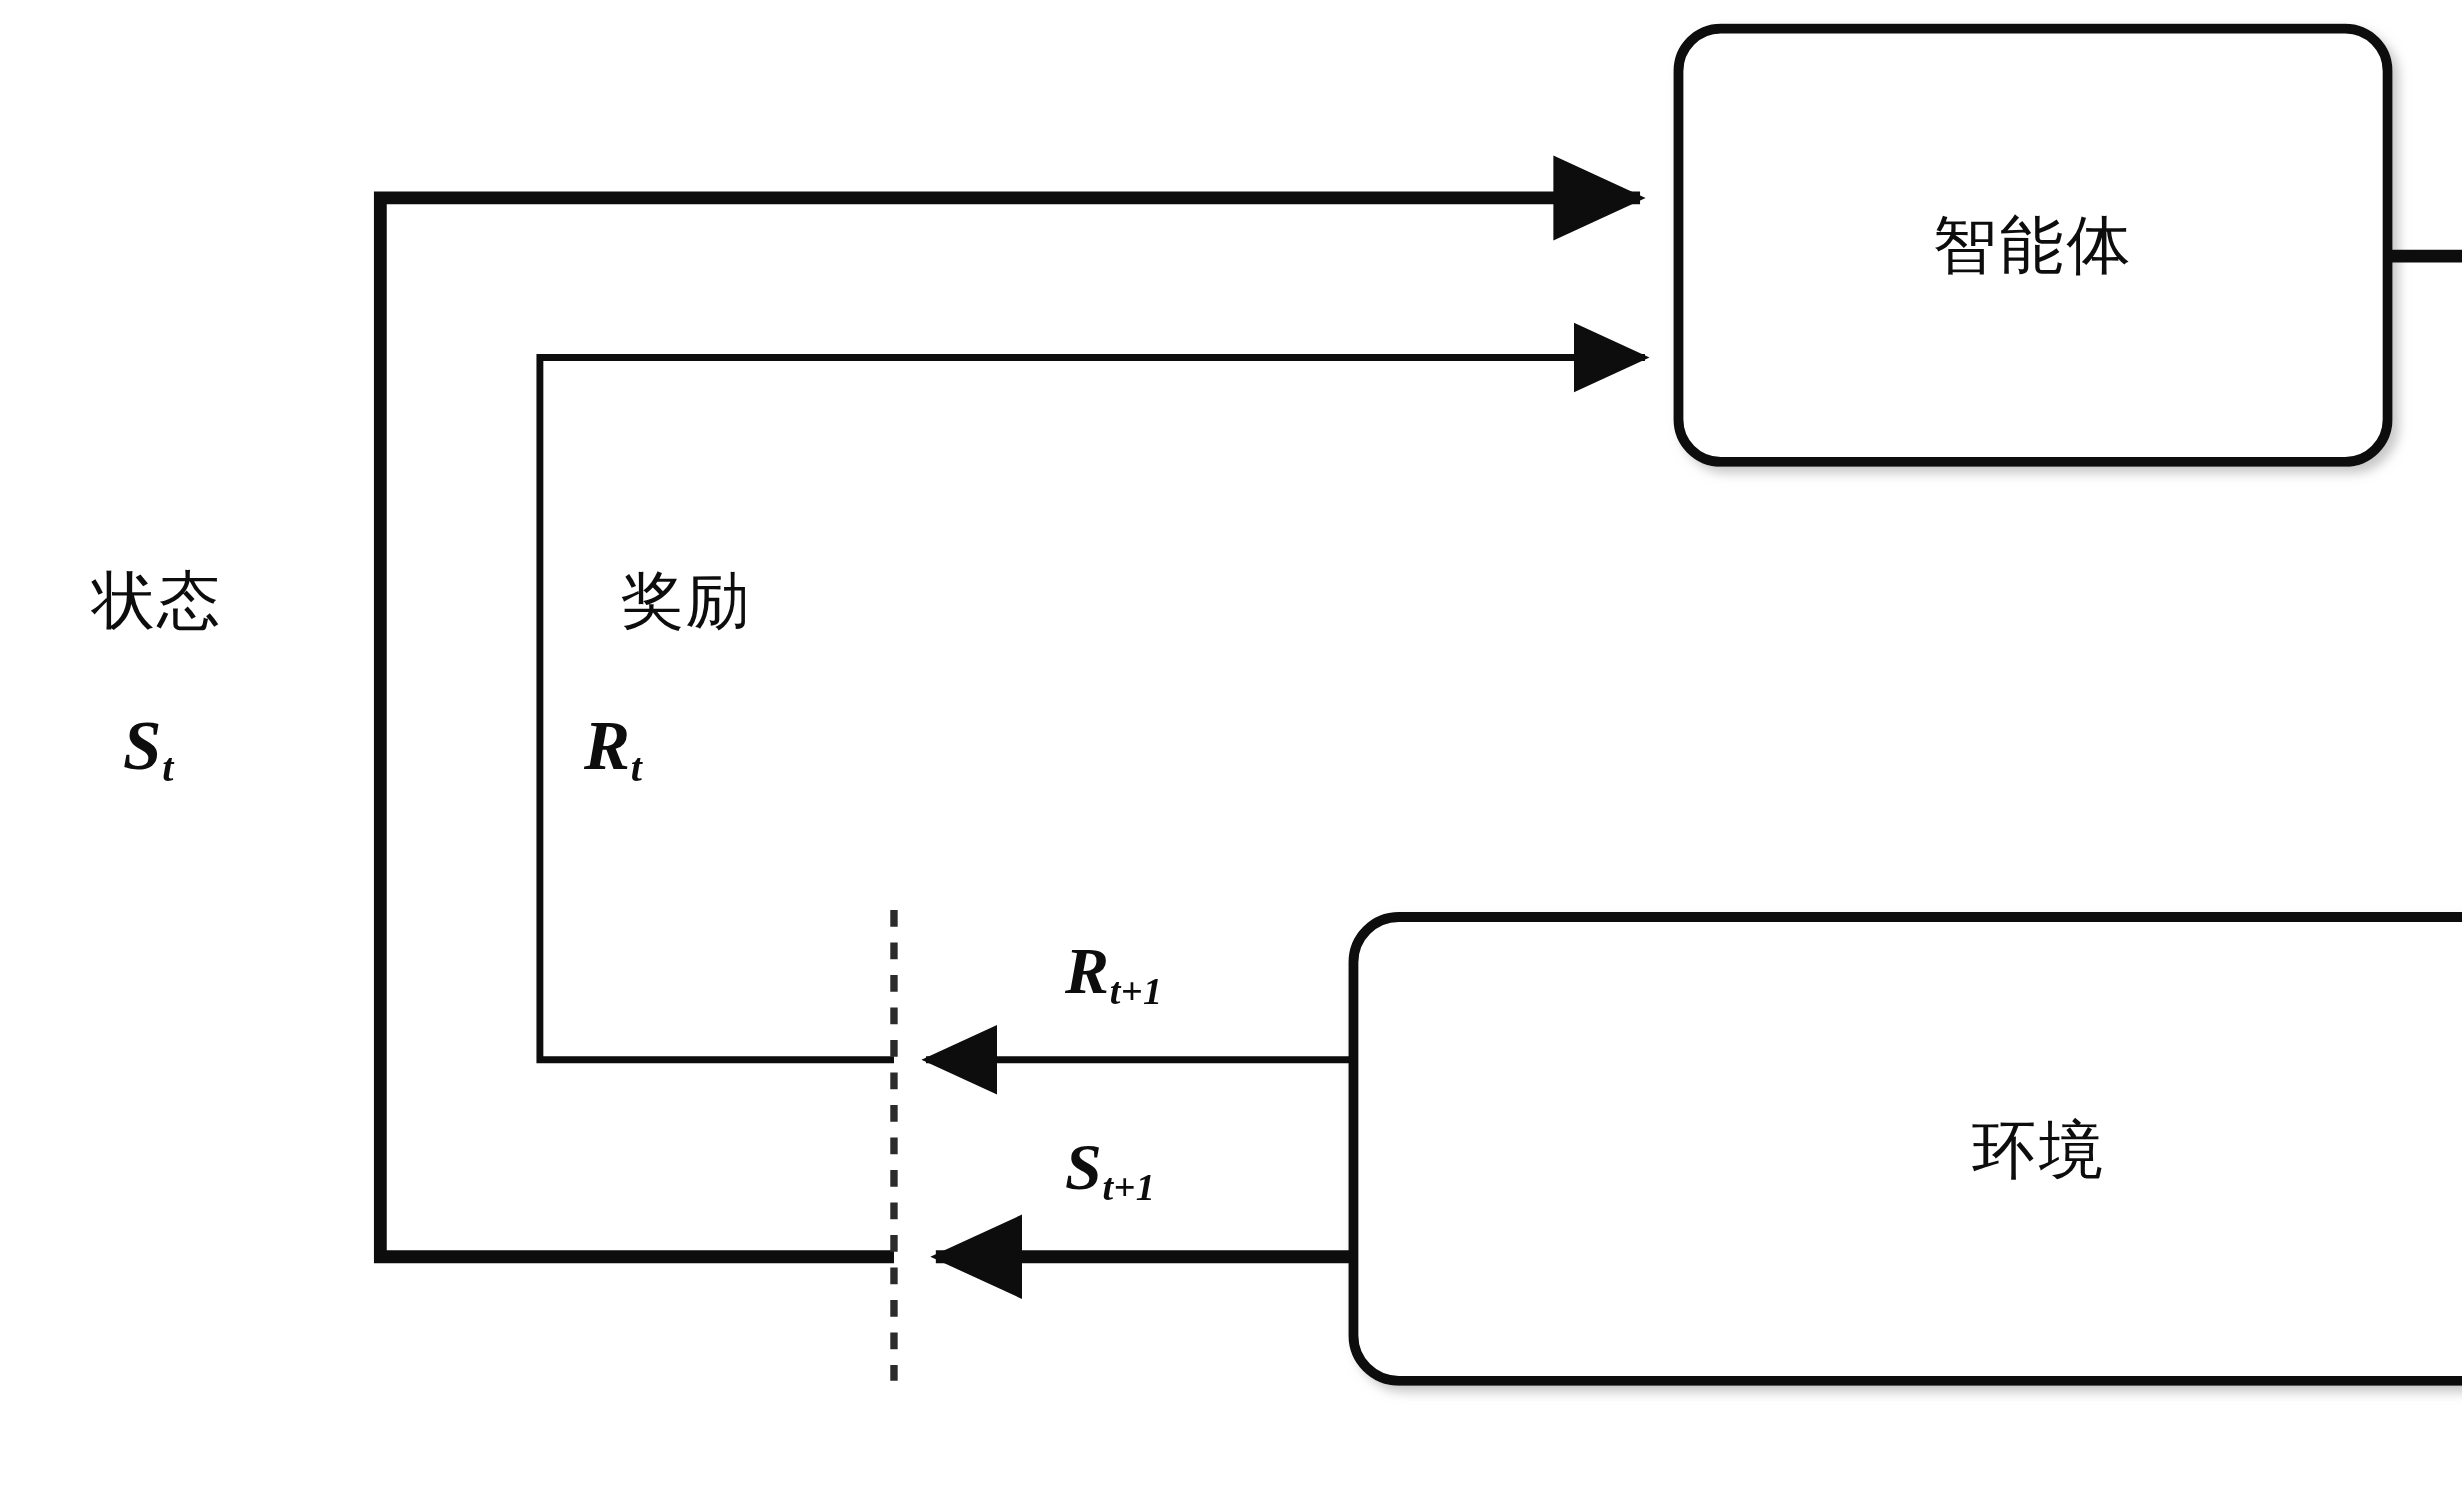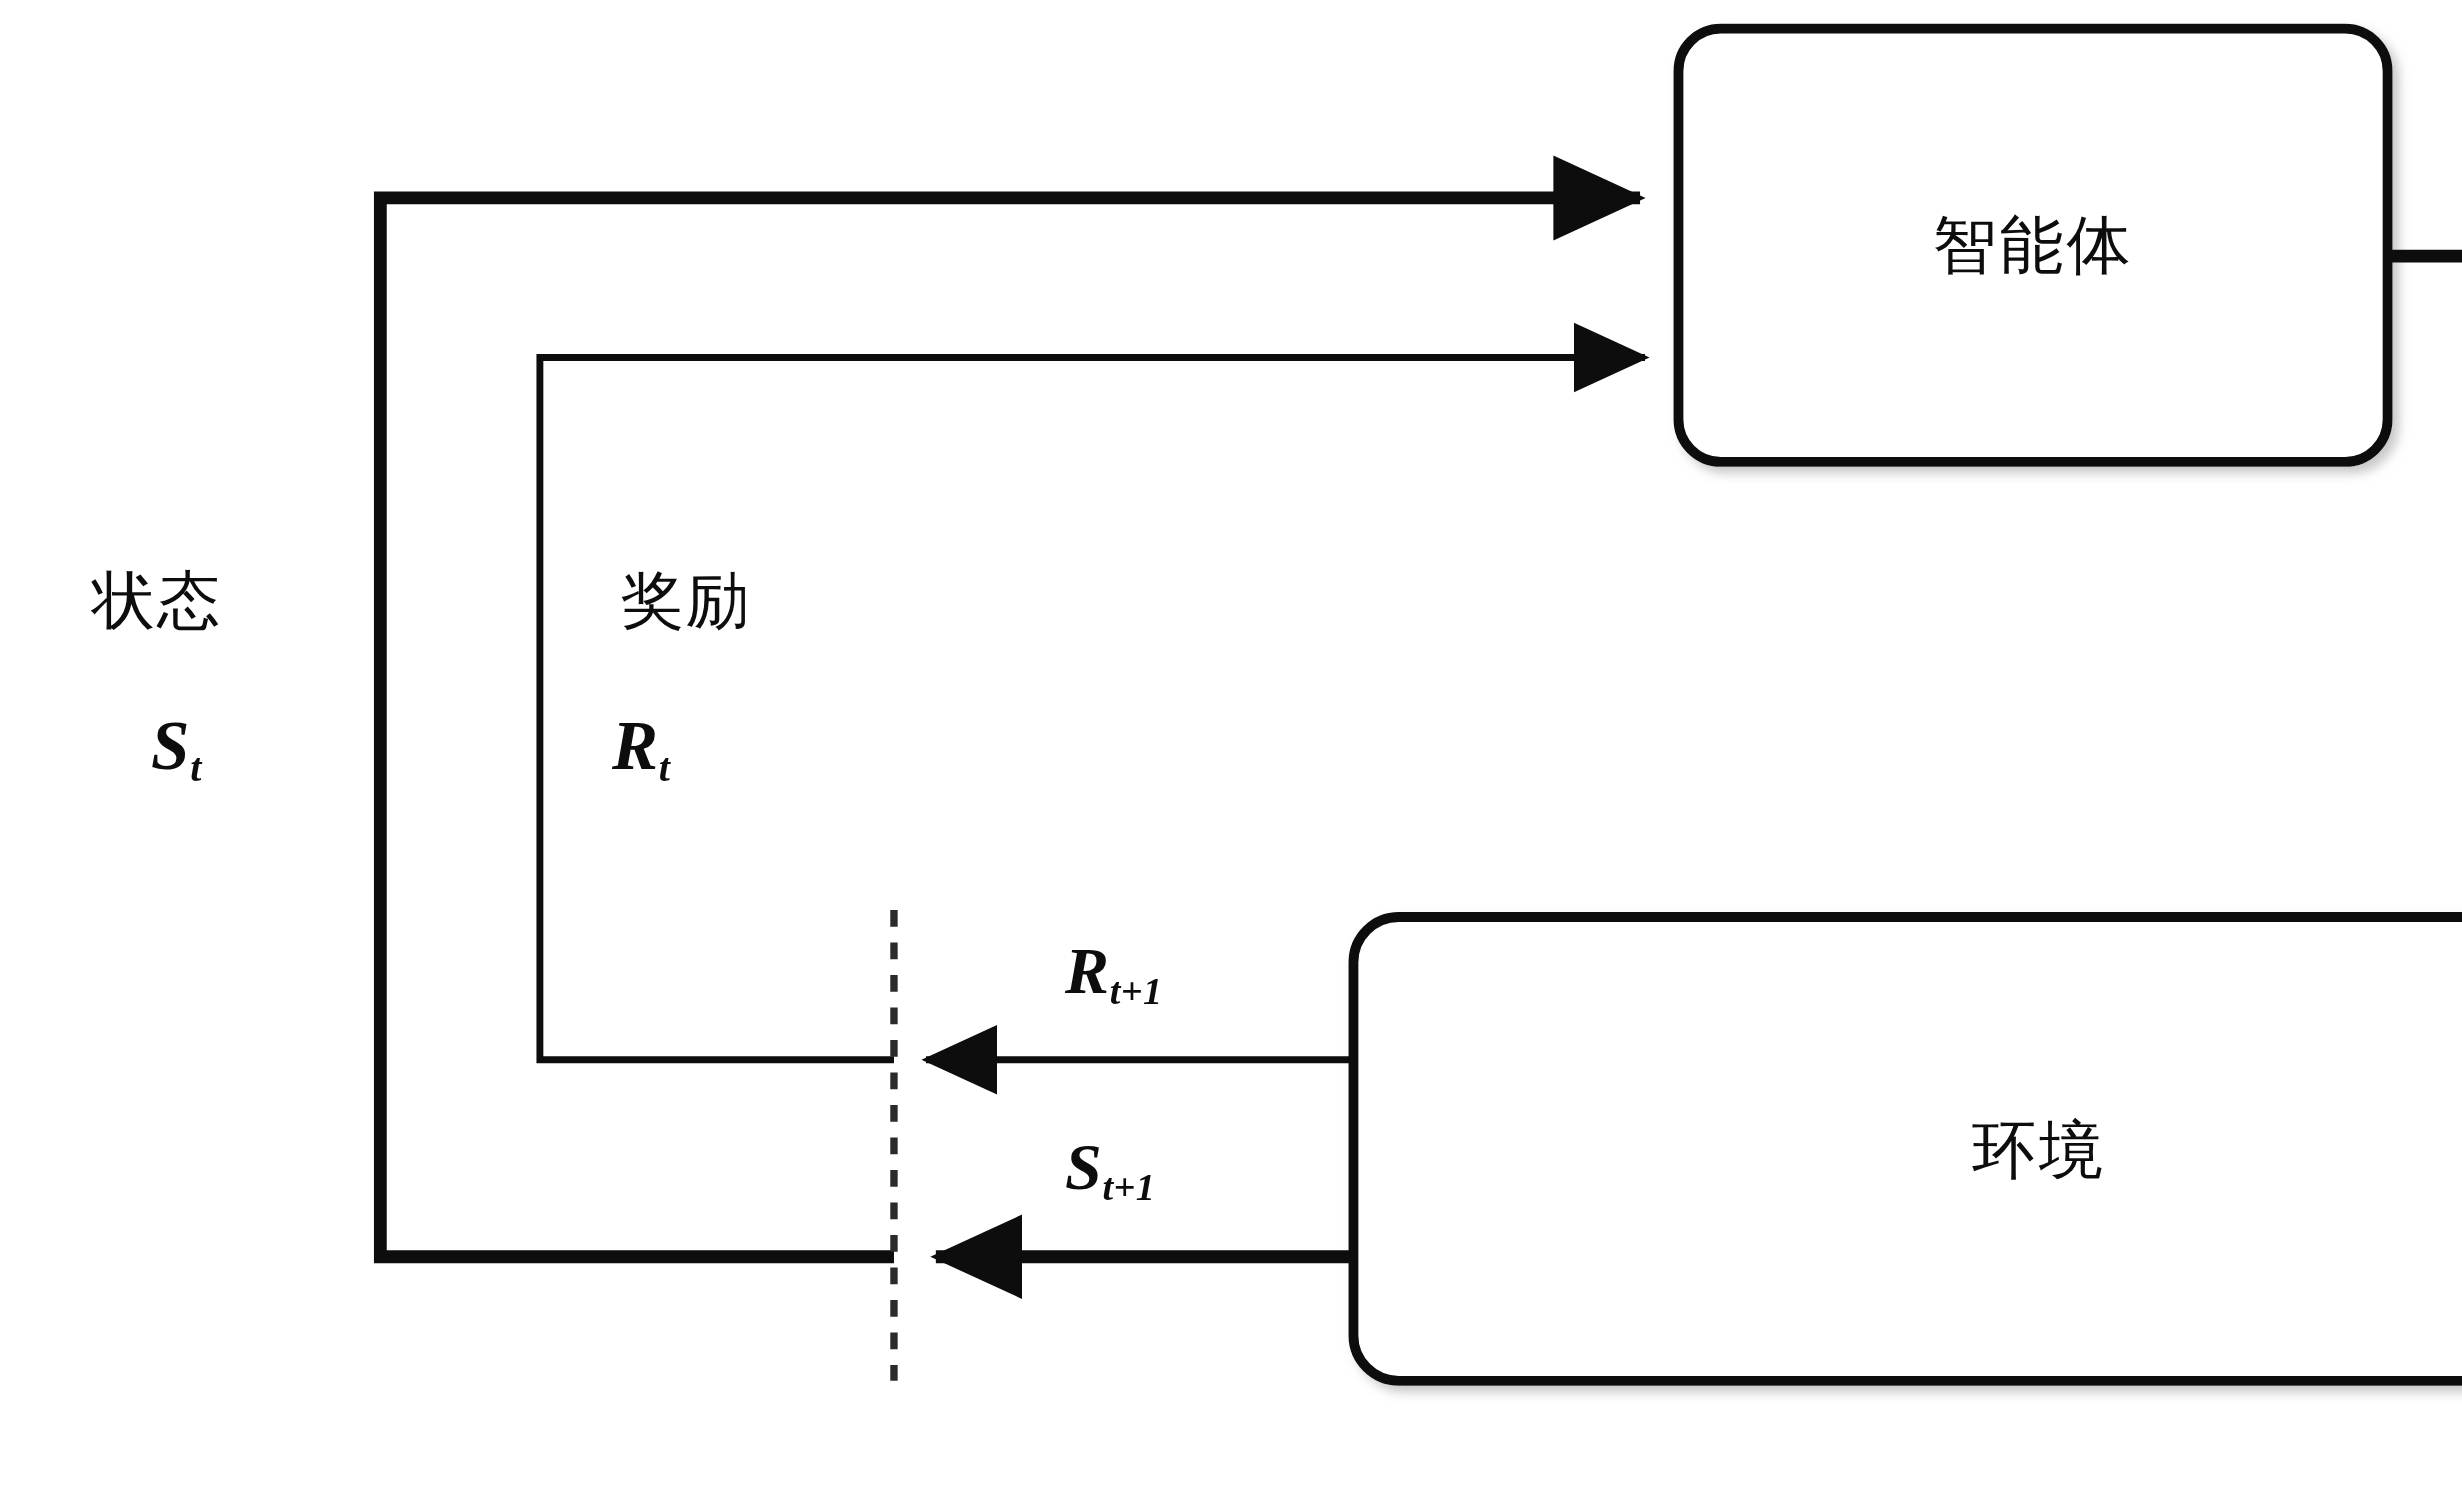--- a/index.html
+++ b/index.html
@@ -57,21 +57,20 @@
     font-size: 64px;
     letter-spacing: 3px;
   }
   .side-word {
     font-size: 63px;
     letter-spacing: 2px;
     margin-left: 13px;
   }
   .side-sym {
     font-size: 69px;
-    margin-left: 28px;
   }
   .edge-sym {
     font-size: 66px;
   }
   .caption {
     position: absolute;
     font-family: "DejaVu Sans", "Liberation Sans", sans-serif;
     font-size: 42px;
     color: #f2f2f2;
     white-space: nowrap;

